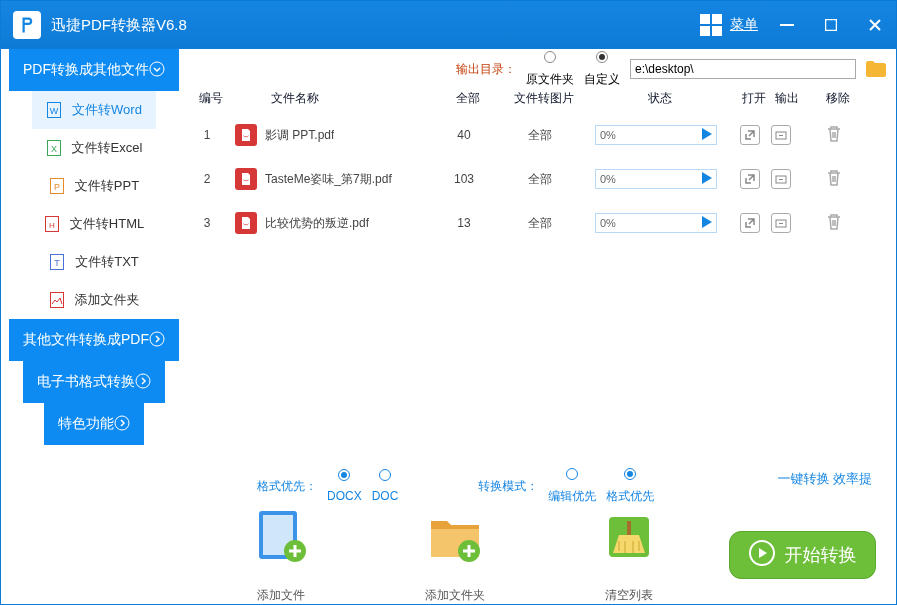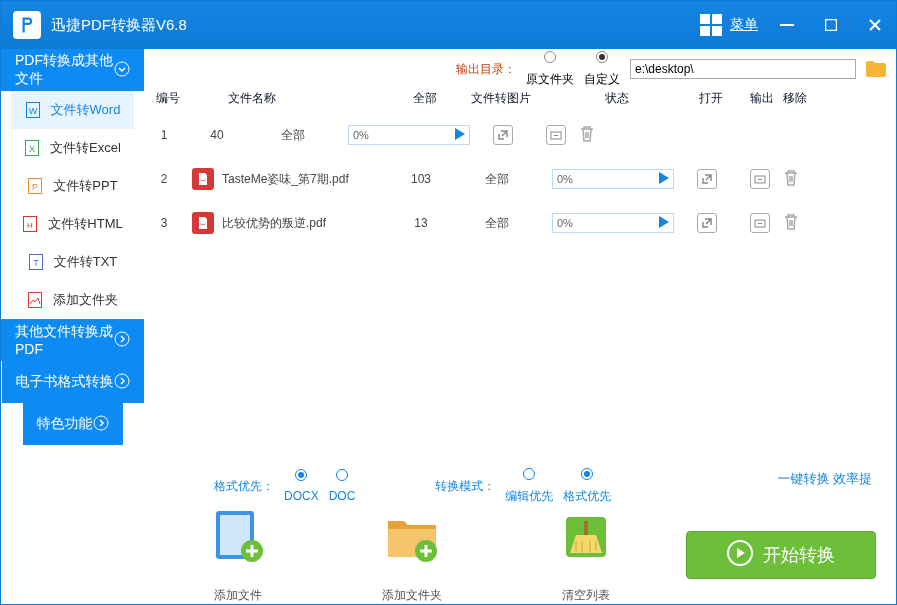--- a/index.html
+++ b/index.html
@@ -37,21 +37,21 @@
 .out-input { width: 226px; height: 20px; border: 1px solid #aaa; padding: 0 4px; font-size: 12px; }
 .folder-btn { width: 20px; height: 16px; cursor: pointer; }
 
 .table-head { display: flex; height: 30px; align-items: center; font-size: 12px; color: #0f172a; padding: 0 4px; }
 .col-num { width: 40px; text-align: center; }
 .col-name { width: 204px; padding-left: 40px; }
 .col-all { width: 66px; text-align: center; }
 .col-page { width: 86px; text-align: center; }
 .col-status { width: 146px; text-align: center; }
 .col-open { width: 42px; text-align: center; }
-.col-out { width: 42px; text-align: right; }
+.col-out { width: 42px; text-align: left; }
 .col-del { width: 42px; text-align: center; }
 
 .row { display: flex; height: 44px; align-items: center; font-size: 12px; color: #444; }
 .row .file-ico { width: 22px; height: 22px; background: #d63838; border-radius: 3px; display: inline-flex; align-items: center; justify-content: center; margin-right: 8px; }
 .row .nm { display: flex; align-items: center; width: 204px; padding-left: 8px; }
 .row .nm-text { max-width: 160px; overflow: hidden; text-overflow: ellipsis; white-space: nowrap; }
 .progress { width: 122px; height: 20px; border: 1px solid #b8d8f5; display: flex; align-items: center; padding: 0 4px; margin: 0 auto; cursor: pointer; }
 .progress .pct { font-size: 11px; color: #666; }
 .play { margin-left: auto; color: #1585e2; }
 .ico-btn { width: 20px; height: 20px; border: 1px solid #aaa; border-radius: 3px; display: inline-flex; align-items: center; justify-content: center; cursor: pointer; color: #777; }
@@ -60,21 +60,21 @@
 .rows-fill { flex: 1; }
 
 .opts-row { height: 36px; display: flex; align-items: center; font-size: 12px; gap: 10px; padding: 0 20px; }
 .opts-row .blue { color: #1585e2; }
 .opts-row .spacer2 { width: 60px; }
 .bottom-wrap { position: relative; }
 
 .bottom-bar { height: 102px; display: flex; align-items: center; padding: 0 20px; gap: 70px; }
 .big-btn { display: flex; flex-direction: column; align-items: center; gap: 20px; cursor: pointer; font-size: 12px; color: #555; margin-left: 44px; }
 .big-ico { width: 60px; height: 60px; border-radius: 4px; display: flex; align-items: center; justify-content: center; }
-.start-btn { margin-left: auto; width: 190px; height: 48px; background: #6dbf3a; color: #fff; display: flex; align-items: center; justify-content: center; gap: 10px; font-size: 18px; border-radius: 4px; cursor: pointer; border: 1px solid #5aa82e; }
+.start-btn { margin-left: auto; width: 147px; height: 48px; background: #6dbf3a; color: #fff; display: flex; align-items: center; justify-content: center; gap: 10px; font-size: 18px; border-radius: 12px; cursor: pointer; border: 1px solid #5aa82e; }
 .quick-link { position: absolute; right: 24px; top: 2px; color: #1585e2; font-size: 13px; }
 </style>
 <style>.radio.checked.blue .radio-circle::after{background:#1585e2}</style></head>
 <body>
 
 <div class="titlebar">
   <div class="logo-box">
     <svg width="18" height="18" viewBox="0 0 24 24">
         <path fill="#1585e2" d="M6 2h8c3 0 5 2 5 5s-2 5-5 5h-5v10H6V2zm3 3v4h5c1 0 2-.8 2-2s-1-2-2-2H9z"></path>
       </svg>
@@ -220,20 +220,29 @@
       <div class="col-page">文件转图片</div>
       <div class="col-status">状态</div>
       <div class="col-open">打开</div>
       <div class="col-out">输出</div>
       <div class="col-del">移除</div>
     </div>
 
     <div id="rows">
         <div class="row">
           <div class="col-num">1</div>
+          <div class="nm">
+            <span class="file-ico">
+              <svg width="14" height="14" viewBox="0 0 14 14">
+                <path fill="#fff" d="M3 1h6l2 2v10H3z"></path>
+                <path fill="#d63838" d="M4 7c2 2 4 2 6 0-1 3-5 3-6 0z"></path>
+              </svg>
+            </span>
+            <span class="nm-text">影调 PPT.pdf</span>
+          </div>
           <div class="col-all">40</div>
           <div class="col-page">全部</div>
           <div class="col-status">
             <div class="progress">
               <span class="pct">0%</span>
               <span class="play"><svg width="10" height="12" viewBox="0 0 10 12">
                   <path fill="#1585e2" d="M0 0l10 6-10 6z"></path>
                 </svg></span>
             </div>
           </div>

